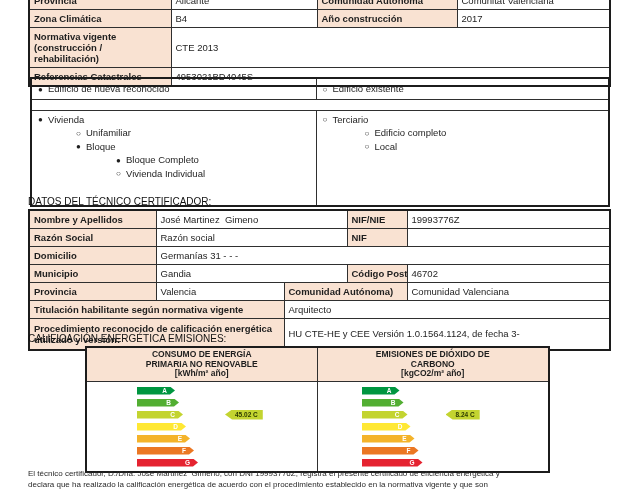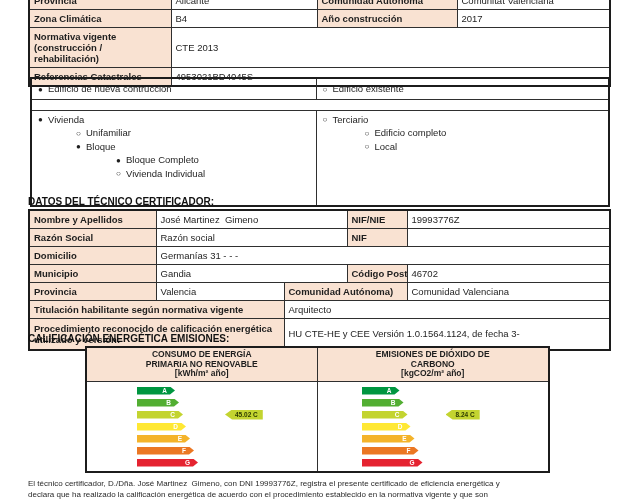--- a/index.html
+++ b/index.html
@@ -14,21 +14,21 @@
     border:1px solid var(--border,#2f2f2f);
     font-size:9.5px;line-height:11px;
     padding:3px 4px;vertical-align:middle;
     overflow:hidden;white-space:nowrap;
   }
   .outer{border:2px solid #1c1c1c;}
   .lbl{background:var(--label-bg,#f9e2d2);font-weight:bold;}
   .pre{white-space:pre-wrap;}
   .wrap{white-space:normal;margin-top:20px;}
   .section-title{
-    position:absolute;left:28px;font-size:10px;font-weight:bold;color:#111;
+    position:absolute;left:28px;font-size:10px;font-weight:normal;color:#111;
   }
   
   #t-top{left:28px;top:-10px;width:581px;}
   
   #t-tipo{left:30px;top:77px;width:578px;}
   #t-tipo .hdr{text-align:center;font-weight:bold;background:var(--label-bg,#f9e2d2);}
   .opt{display:block;white-space:nowrap;line-height:13px;}
   .mk{display:inline-block;width:10px;font-size:8px;vertical-align:0.5px;}
   .ind1{padding-left:2px;}
   .ind2{padding-left:40px;}
@@ -64,21 +64,21 @@
   .badge{
     position:absolute;top:28px;height:10px;line-height:10px;
     padding:0 5px 0 10px;
     clip-path:polygon(0 50%,7px 0,100% 0,100% 100%,7px 100%);
     font-size:6.5px;font-weight:bold;color:#2e3b00;
   }
   #chart-consumo .badge{left:138px;}
   #chart-emisiones .badge{left:128px;}
   
   #footer{
-    position:absolute;left:28px;top:478px;width:586px;
+    position:absolute;left:28px;top:468px;width:586px;
     font-size:8px;line-height:11px;color:#2a2a2a;white-space:pre-wrap;
   }
 </style>
 </head>
 <body>
 
 <table id="t-top" class="outer">
   <colgroup>
       <col style="width:142px">
       <col style="width:146px">
@@ -110,21 +110,21 @@
   </table>
 
 <table id="t-tipo" class="outer">
   <colgroup>
       <col style="width:285px">
       <col style="width:293px">
     </colgroup>
   <tbody>
   <tr style="height:13px">
     <td>
-      <span class="opt ind1"><span class="mk">●</span><span>Edificio de nueva contruccion</span></span>
+      <span class="opt ind1"><span class="mk">●</span><span>Edificio de nueva reconocido</span></span>
     </td>
     <td>
       <span class="opt ind1"><span class="mk">○</span><span>Edificio existente</span></span>
     </td>
   </tr>
   <tr style="height:11px">
         <td colspan="2"></td>
       </tr>
   <tr style="height:96px">
     <td class="tree">

